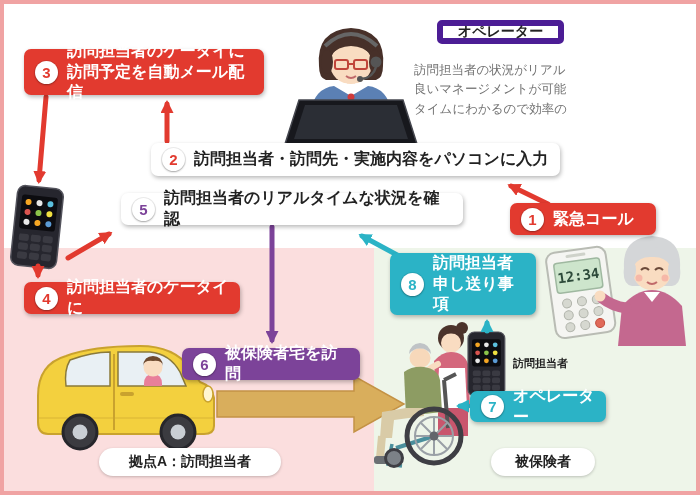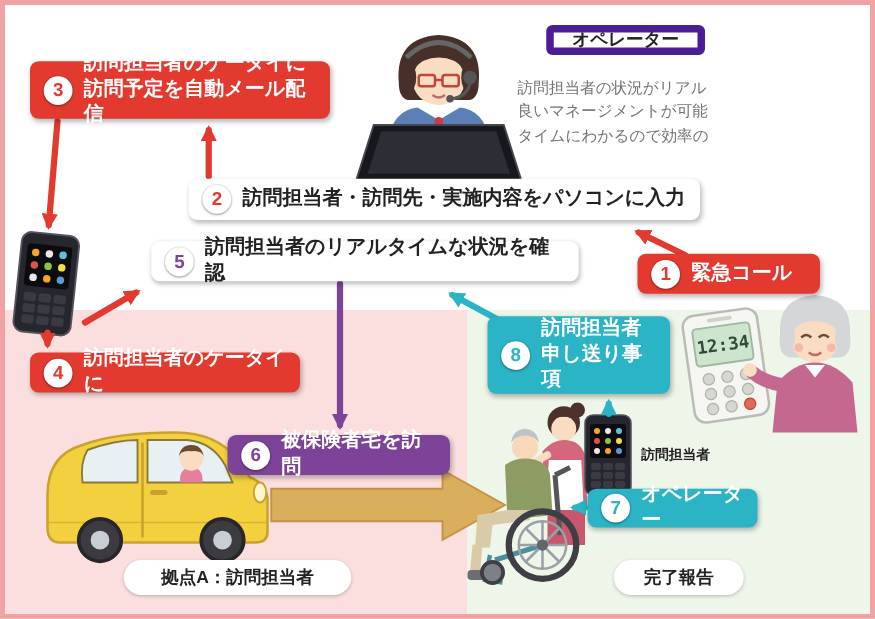--- a/index.html
+++ b/index.html
@@ -254,15 +254,15 @@
       <span class="line">申し送り事項</span>
     </span>
   </div>
 
   <div class="step teal" style="left:466px; top:387px; width:136px; height:31px;">
     <span class="num">7</span>
     <span class="txt">オペレーター</span>
   </div>
 
   <div class="pill" style="left:95px; top:444px; width:182px; height:28px;text-align:right;">拠点A：訪問担当者</div>
-  <div class="pill" style="left:487px; top:444px; width:104px; height:28px;">完了報告</div>
+  <div class="pill" style="left:487px; top:444px; width:104px; height:28px;">被保険者</div>
   <div class="staff-note">訪問担当者</div>
 </div>
 
 </body></html>

